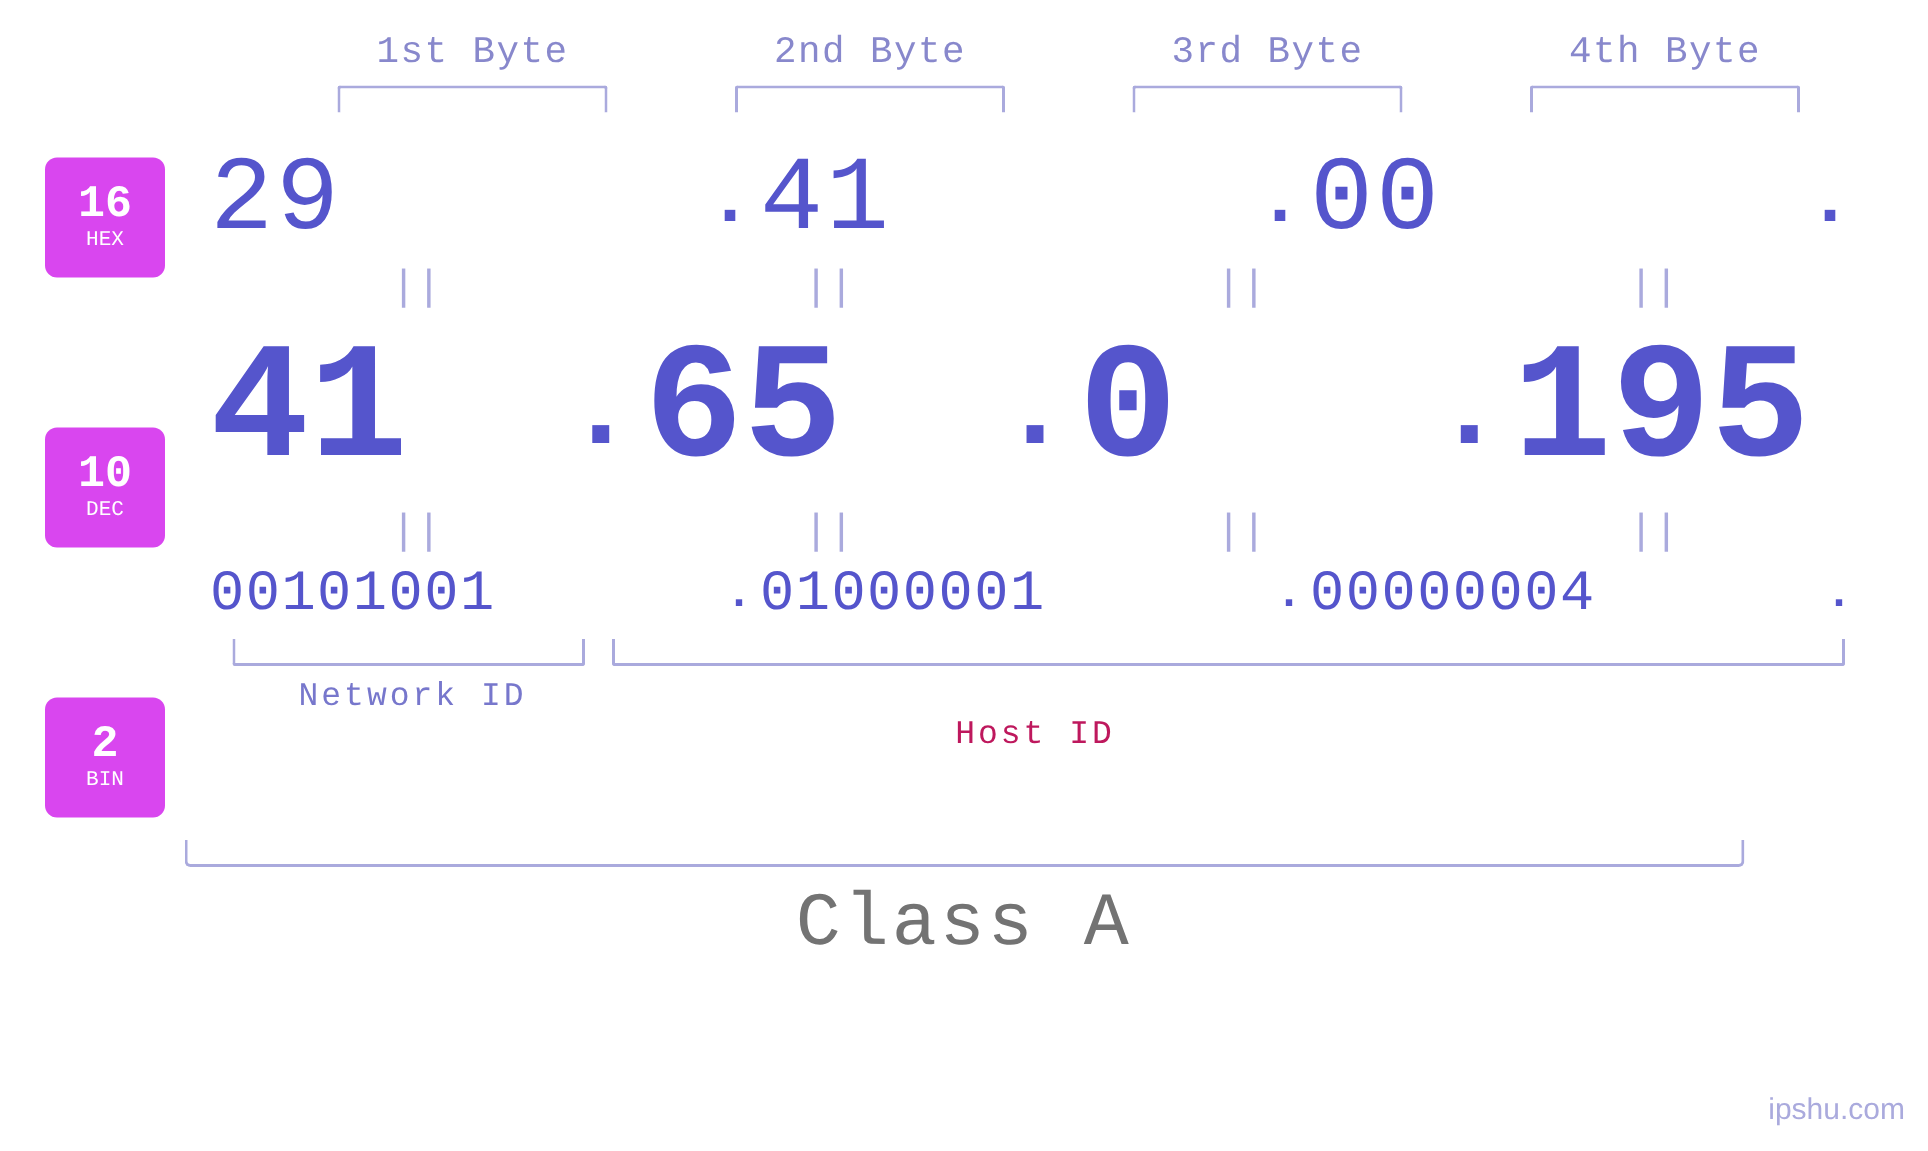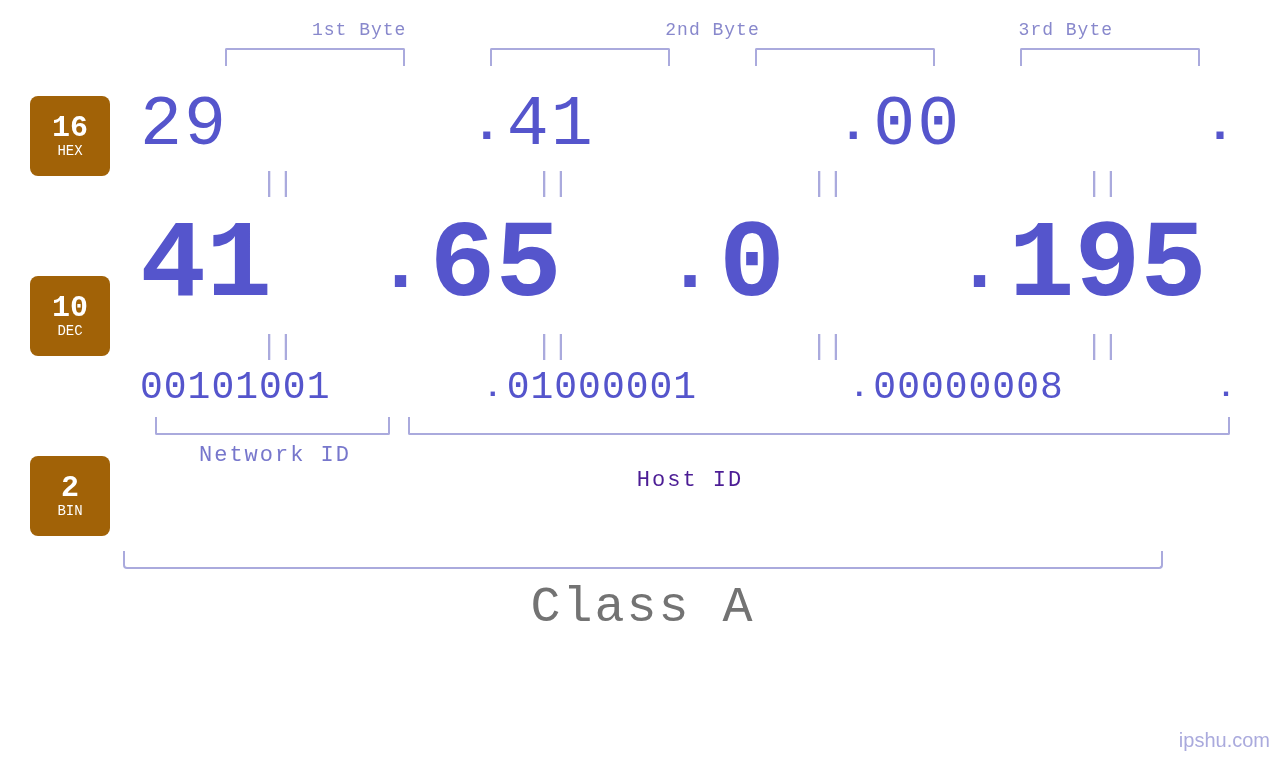--- a/index.html
+++ b/index.html
@@ -27,21 +27,21 @@
       display: flex;
       width: 1060px;
       margin-left: 140px;
       margin-bottom: 8px;
     }
 
     .byte-header {
       flex: 1;
       text-align: center;
       color: #8888cc;
-      font-size: 18px;
+      font-size: 25px;
       letter-spacing: 1px;
     }
 
     
     .bracket-row {
       display: flex;
       width: 1060px;
       margin-left: 140px;
       margin-bottom: 20px;
       position: relative;
@@ -74,21 +74,21 @@
       display: flex;
       flex-direction: column;
       align-items: center;
       gap: 0;
       padding-top: 10px;
     }
 
     .badge {
       width: 80px;
       height: 80px;
-      background: #a16207;
+      background: #d946ef;
       border-radius: 8px;
       display: flex;
       flex-direction: column;
       align-items: center;
       justify-content: center;
       color: white;
       margin-bottom: 100px;
     }
 
     .badge:last-child {
@@ -199,20 +199,21 @@
   </style>
 </head>
 <body>
 
 <div class="main-container">
 
   <div class="byte-headers">
     <div class="byte-header">1st Byte</div>
     <div class="byte-header">2nd Byte</div>
     <div class="byte-header">3rd Byte</div>
+    <div class="byte-header">4th Byte</div>
   </div>
 
   <div class="bracket-row">
     <div class="bracket-cell">
       <div class="bracket"></div>
     </div>
     <div class="bracket-cell">
       <div class="bracket"></div>
     </div>
     <div class="bracket-cell">
@@ -308,35 +309,35 @@
       <div class="value-row">
         <div class="value-cell">
           <span class="value-text bin-value">00101001</span>
         </div>
         <span class="dot dot-bin">.</span>
         <div class="value-cell">
           <span class="value-text bin-value">01000001</span>
         </div>
         <span class="dot dot-bin">.</span>
         <div class="value-cell">
-          <span class="value-text bin-value">00000008</span>
+          <span class="value-text bin-value">00000004</span>
         </div>
         <span class="dot dot-bin">.</span>
       </div>
 
       <div style="display:flex; width:1100px; margin-top:8px;">
 
         <div style="width:235px; height:18px; border:2px solid #aaaadd; border-top:none; border-radius:0 0 2px 2px; margin-left:15px;"></div>
 
         <div style="flex:1; height:18px; border:2px solid #aaaadd; border-top:none; border-radius:0 0 2px 2px; margin-left:18px; margin-right:10px;"></div>
       </div>
 
       <div style="display:flex; width:1100px; margin-top:8px;flex-direction:column;">
         <div style="width:270px; text-align:center; color:#7777cc; font-size:22px; letter-spacing:2px;">Network ID</div>
-        <div style="flex:1; text-align:center; color:#4c1d95; font-size:22px; letter-spacing:2px;">Host ID</div>
+        <div style="flex:1; text-align:center; color:#be185d; font-size:22px; letter-spacing:2px;">Host ID</div>
       </div>
 
     </div>
   </div>
 
   <div style="width:1040px; height:18px; border:2px solid #aaaadd; border-top:none; border-radius:0 0 4px 4px; margin-top:15px;"></div>
 
   <div class="class-label">Class A</div>
 
 </div>

